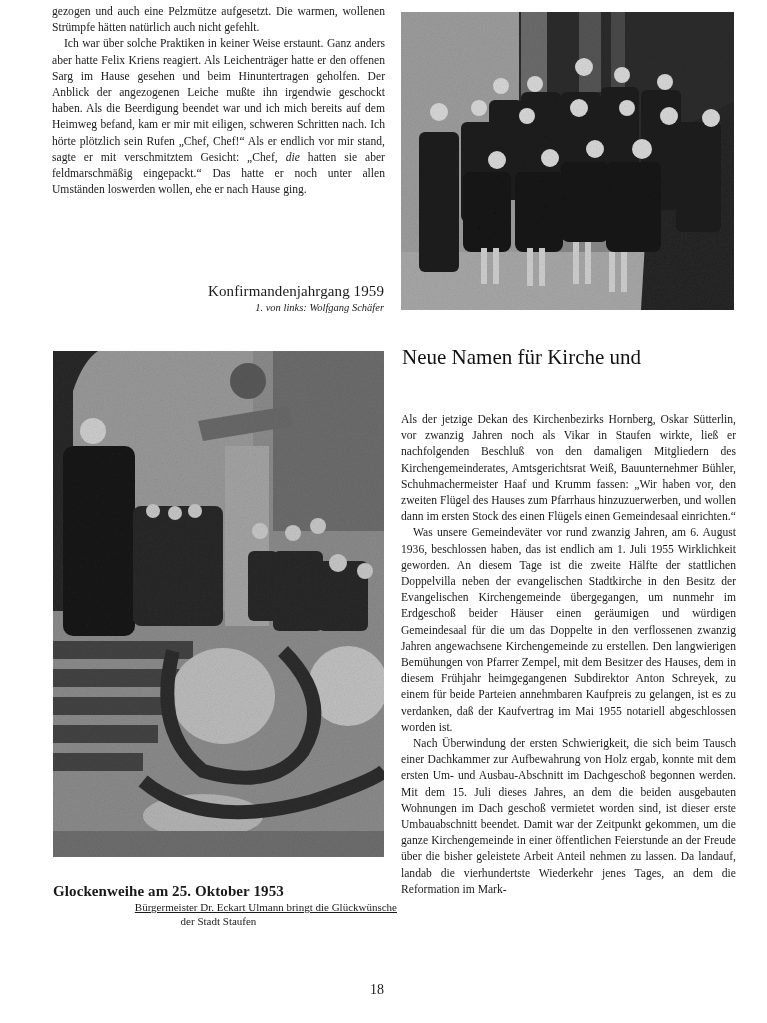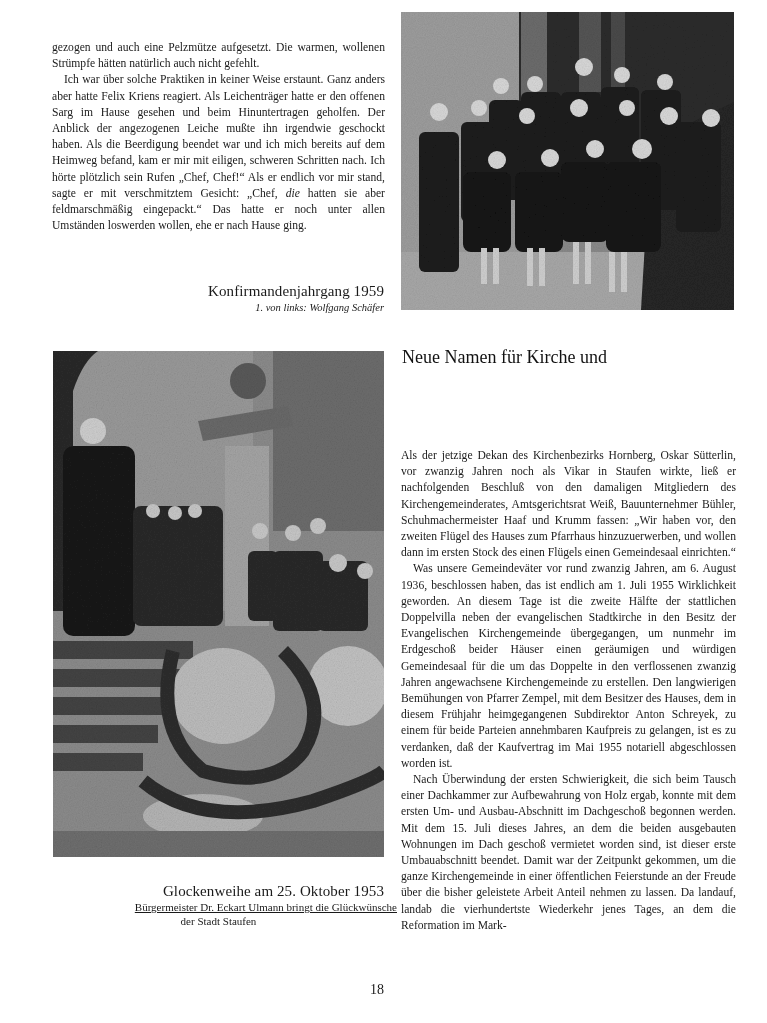--- a/index.html
+++ b/index.html
@@ -1,33 +1,33 @@
 <!DOCTYPE html>
 <html><head>
 <meta charset="utf-8">
 <style>
   html, body { margin: 0; padding: 0; background: #ffffff; }
   body { width: 767px; height: 1023px; position: relative; overflow: hidden;
          font-family: "Liberation Serif", "DejaVu Serif", serif; color: #1a1a1a; }
-  .col-text { position: absolute; font-size: 11.6px; line-height: 16.2px; text-align: justify; margin-top: 36px; }
+  .col-text { position: absolute; font-size: 11.6px; line-height: 16.2px; text-align: justify; }
   .col-text p { margin: 0; text-indent: 0; }
   .col-text p.indent { text-indent: 12px; }
   #left-text { left: 52px; top: 4px; width: 333px; }
   #right-text { left: 401px; top: 412px; width: 335px; }
   .photo { position: absolute; overflow: hidden; background: #555; }
   #photo-top { left: 401px; top: 12px; width: 333px; height: 298px; }
   #photo-bottom { left: 53px; top: 351px; width: 331px; height: 506px; }
   .caption-title { position: absolute; font-size: 15px; letter-spacing: 0.1px; }
   .caption-sub { position: absolute; font-size: 11px; }
   #cap-top-title { right: 383px; top: 283px; text-align: left; }
   #cap-top-sub { right: 383px; top: 302px; text-align: right; font-size: 10.5px; font-style: italic; }
-  #cap-bottom-title { left: 53px; width: 331px; top: 883px; text-align: right; }
+  #cap-bottom-title { left: 53px; width: 331px; top: 883px; text-align: left; font-weight: bold; }
   #cap-bottom-sub1 { left: 40px; width: 357px; top: 901px; text-align: right; text-decoration: underline; }
   #cap-bottom-sub2 { left: 53px; width: 331px; top: 915px; text-align: center; }
-  #section-title { position: absolute; left: 402px; top: 346px; font-size: 18px; line-height: 23px; color: #111; }
+  #section-title { position: absolute; left: 402px; top: 346px; font-size: 21px; line-height: 23px; color: #111; }
   #page-number { position: absolute; left: 370px; top: 982px; width: 40px; font-size: 14px; }
   em { font-style: italic; }
 </style>
 </head>
 <body>
 
 <div id="left-text" class="col-text">
   <p>gezogen und auch eine Pelzmütze aufgesetzt. Die warmen, wollenen Strümpfe hätten natürlich auch nicht gefehlt.</p>
   <p class="indent"><span>Ich war über solche Praktiken in keiner Weise erstaunt. Ganz anders aber hatte Felix Kriens reagiert. Als Leichenträger hatte er den offenen Sarg im Hause gesehen und beim Hinuntertragen geholfen. Der Anblick der angezogenen Leiche mußte ihn irgendwie geschockt haben. Als die Beerdigung beendet war und ich mich bereits auf dem Heimweg befand, kam er mir mit eiligen, schweren Schritten nach. Ich hörte plötzlich sein Rufen „Chef, Chef!“ Als er endlich vor mir stand, sagte er mit verschmitztem Gesicht: „Chef, </span><em>die</em><span> hatten sie aber feldmarschmäßig eingepackt.“ Das hatte er noch unter allen Umständen loswerden wollen, ehe er nach Hause ging.</span></p>
 </div>

